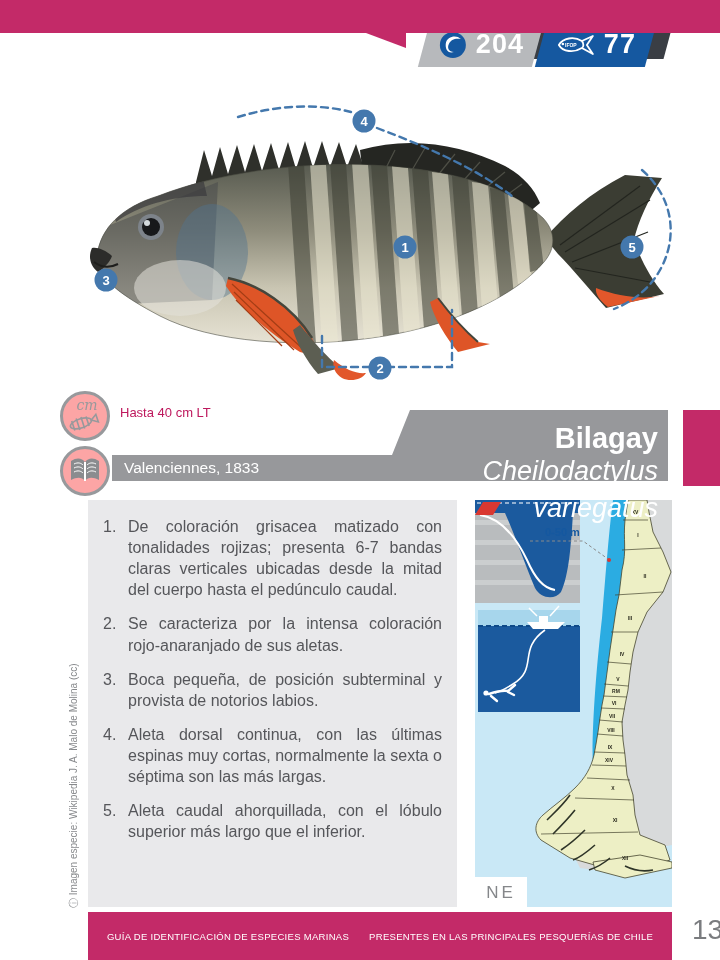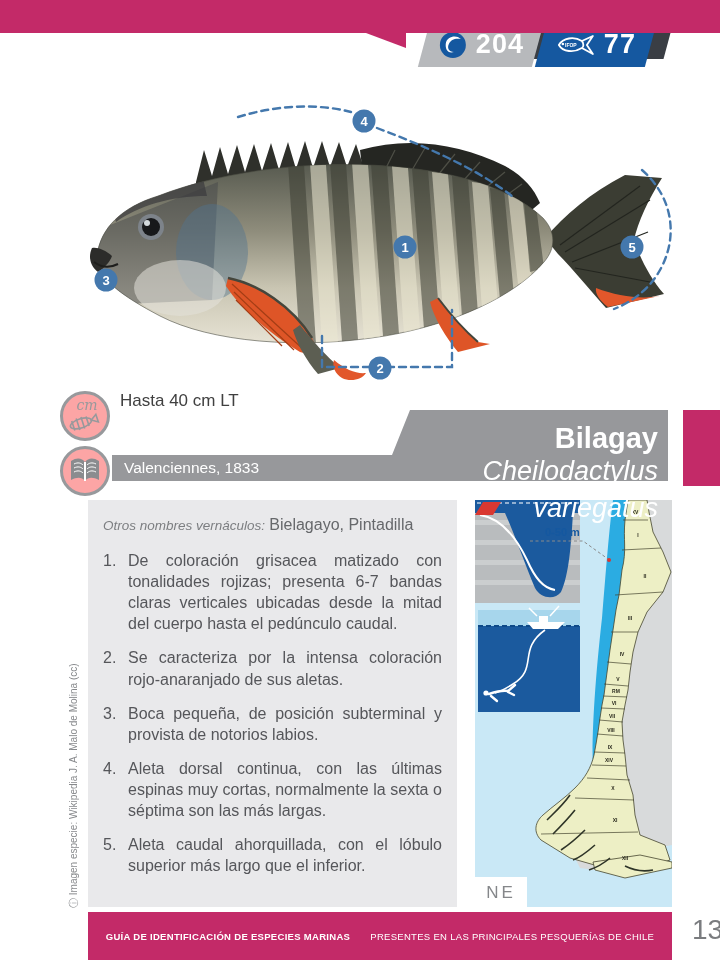--- a/index.html
+++ b/index.html
@@ -21,21 +21,21 @@
   .badge-num{color:#fff;font-size:27px;font-weight:bold;letter-spacing:1px;}
 
   
   .fish-figure{position:absolute;left:0;top:80px;z-index:1;}
 
   
   .round-icon{position:absolute;width:44px;height:44px;border:3px solid #97999C;border-radius:50%;
         background:#fca5a5;z-index:2;display:flex;align-items:center;justify-content:center;}
   .cm-icon{left:60px;top:391px;}
   .book-icon{left:60px;top:446px;}
-  .size-text{position:absolute;left:120px;top:391px;font-size:17px;color:#404040;z-index:2;}
+  .size-text{position:absolute;left:120px;top:405px;font-size:13px;color:#be185d;z-index:2;}
 
   .banner-svg{position:absolute;left:0;top:400px;z-index:1;}
   .author{position:absolute;left:124px;top:459px;font-size:15.5px;color:#fff;z-index:2;}
   .title-block{position:absolute;left:380px;top:412px;width:278px;text-align:right;z-index:2;color:#fff;}
   .common-name{font-size:29px;font-weight:bold;line-height:1.05;margin-top:11px;}
   .sci-name{font-size:27px;font-style:italic;line-height:1.35;}
   .magenta-block{position:absolute;left:683px;top:410px;width:37px;height:76px;background:#C32A68;}
 
   
   .content-box{position:absolute;left:88px;top:500px;width:369px;height:407px;background:#E9E9EB;
@@ -51,21 +51,21 @@
 
   
   .map-panel{position:absolute;left:475px;top:500px;width:180px;height:407px;z-index:1;}
 
   
   .credit{position:absolute;left:67px;top:908px;transform:rotate(-90deg);transform-origin:0 0;
         white-space:nowrap;font-size:10px;color:#87898C;z-index:2;}
   .footerbar{position:absolute;left:88px;top:912px;width:584px;height:48px;background:#C32A68;
         display:flex;align-items:center;justify-content:center;color:#fff;font-size:9.5px;
         letter-spacing:.3px;}
-  .footerbar .fb{font-weight:bold;margin-right:20px;}
+  .footerbar .fb{font-weight:normal;margin-right:20px;}
   .pagenum{position:absolute;left:692px;top:914px;font-size:28px;color:#7A7C7F;}
 </style>
 </head>
 <body>
 
 <div class="page">
 
   <div class="topbar"></div>
   <div class="topbar-stub"></div>
   <div class="fold fold-1"></div>
@@ -231,24 +231,20 @@
     </svg>
   </div>
   <div class="author">Valenciennes, 1833</div>
   <div class="title-block">
     <div class="common-name">Bilagay</div>
     <div class="sci-name">Cheilodactylus variegatus</div>
   </div>
   <div class="magenta-block"></div>
 
   <div class="content-box">
-    <p class="vernacular">
-      <span class="vlabel">Otros nombres vernáculos:</span>
-      <span class="vnames">Bielagayo, Pintadilla</span>
-    </p>
     <ol class="features">
       <li>
           <span class="num">1.</span>
           <span class="ftext">De coloración grisacea matizado con tonalidades rojizas; presenta 6-7 bandas claras verticales ubicadas desde la mitad del cuerpo hasta el pedúnculo caudal.</span>
         </li>
       <li>
           <span class="num">2.</span>
           <span class="ftext">Se caracteriza por la intensa coloración rojo-anaranjado de sus aletas.</span>
         </li>
       <li>

